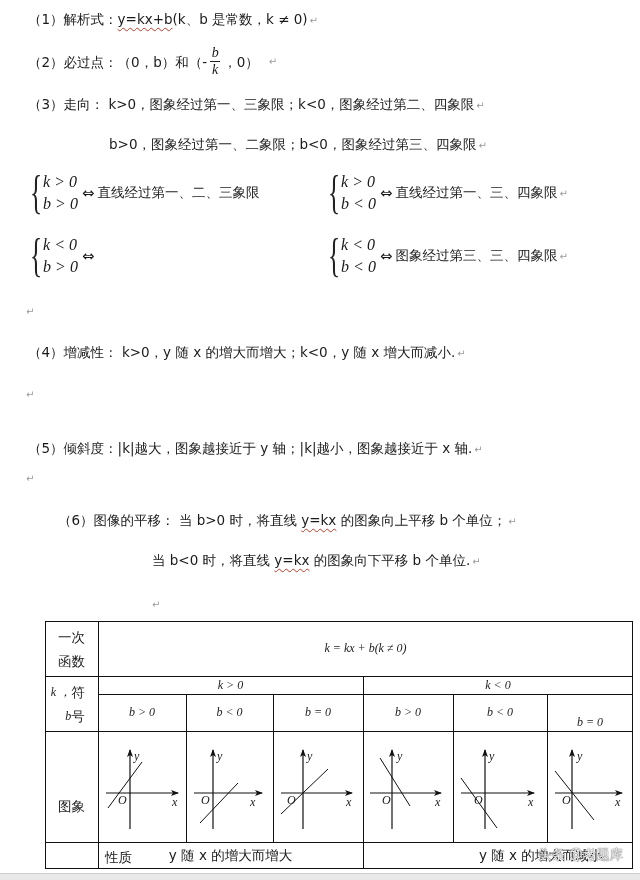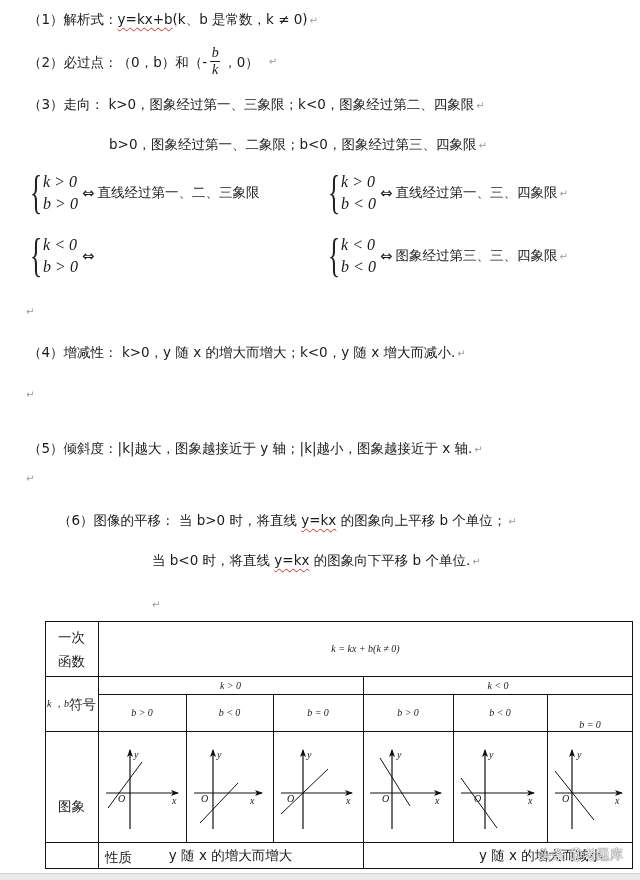--- a/index.html
+++ b/index.html
@@ -14,21 +14,21 @@
   .frac .den { display:block; line-height:16px; }
   .sys { position:absolute; display:flex; align-items:center; }
   .brace { font-family:"Liberation Serif",serif; font-size:46px; line-height:46px; transform:scaleX(0.55); margin-right:-4px; color:#222; }
   .sys .conds { display:flex; flex-direction:column; font-family:"Liberation Serif",serif; font-style:italic; font-size:16px; line-height:22px; }
   .sys .arrow { font-size:15px; margin:0 3px 0 4px; }
   .sys .txt { font-size:13.5px; }
   .tbl { position:absolute; border:1.5px solid #111; box-sizing:border-box; }
   .cell { position:absolute; box-sizing:border-box; display:flex; align-items:center; justify-content:center; font-size:13.5px; }
   .hl { position:absolute; background:#111; height:1.2px; }
   .vl { position:absolute; background:#111; width:1.2px; }
-  .cm { font-family:"Liberation Serif",serif; font-style:italic; font-size:10px; }
+  .cm { font-family:"Liberation Serif",serif; font-style:italic; font-size:12px;text-align:right; }
   .footer-bar { position:absolute; left:0; top:873px; width:640px; height:7px; background:#e9e9e9; border-top:1px solid #cfcfcf; }
   .watermark { position:absolute; left:538px; top:846px; font-size:13.5px; color:#f4f4f4; text-shadow:0 0 1px #555, 0 0 1px #555; }
 </style>
 </head>
 <body>
 
 <div class="line" style="left:28px;top:10px;">
   <span>（1）解析式：</span><span class="wavy">y=kx+b</span><span>(k、b 是常数，k ≠ 0)</span><span class="pm">↵</span>
 </div>
 

